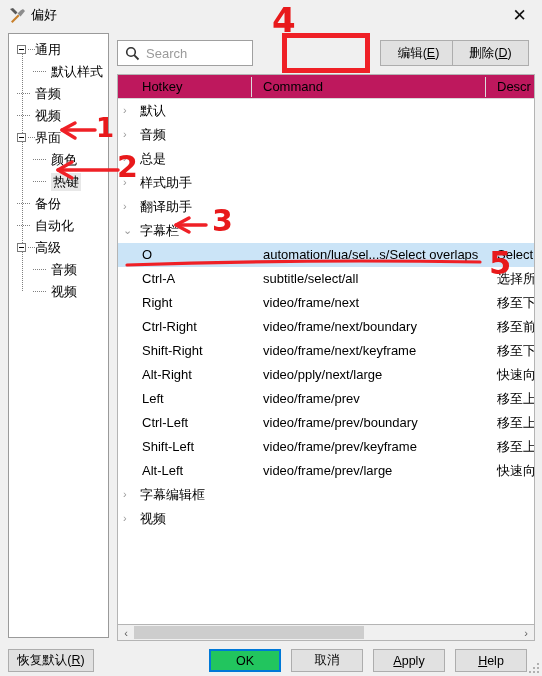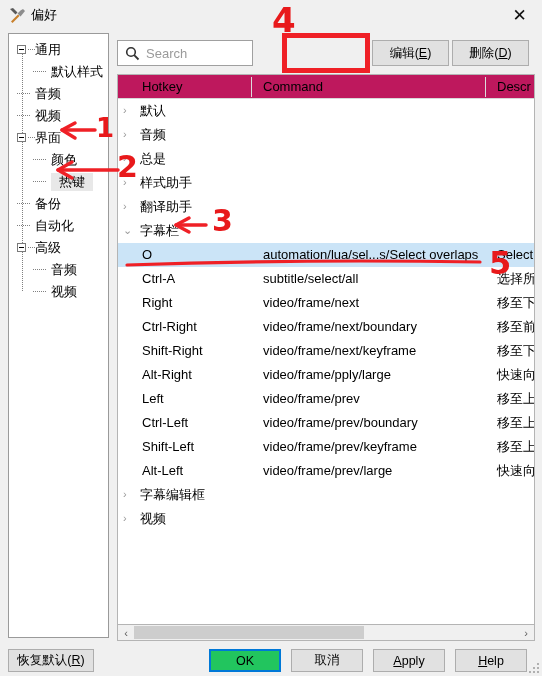--- a/index.html
+++ b/index.html
@@ -48,39 +48,39 @@
     content:"";position:absolute;left:1px;top:3px;width:5px;height:1px;background:#000;
   }
   .tdash{
     position:absolute;top:9px;height:1px;
     background:repeating-linear-gradient(to right,#808080 0 1px,transparent 1px 2px);
   }
   .tvline{
     position:absolute;width:1px;
     background:repeating-linear-gradient(to bottom,#808080 0 1px,transparent 1px 2px);
   }
-  .tlabel.sel{background:#e8e8e8;padding:0 8px;}
+  .tlabel.sel{background:#e8e8e8;padding:0 2px;}
 
   
   #search-box{
     position:absolute;left:117px;top:40px;width:136px;height:26px;
     background:#fff;border:1px solid #a0a0a0;box-sizing:border-box;padding-left:41px;
   }
   #search-icon{position:absolute;left:7px;top:5px;width:15px;height:15px;}
   #search-ph{
     position:absolute;left:28px;top:5px;font-size:13px;line-height:16px;color:#9a9a9a;
   }
   .topbtn{
     position:absolute;top:40px;height:26px;
     background:#e1e1e1;border:1px solid #adadad;box-sizing:border-box;
     display:flex;align-items:center;justify-content:center;
     font-size:12.5px;color:#000;
   }
   #btn-new{left:277px;width:83px;margin-top:44px;}
-  #btn-edit{left:372px;width:77px;}
+  #btn-edit{left:380px;width:77px;}
   #btn-del{left:452px;width:77px;}
   .uline{text-decoration:underline;}
 
   
   #list{
     position:absolute;left:117px;top:74px;width:418px;height:555px;
     background:#fff;border:1px solid #b4b4b4;box-sizing:border-box;overflow:hidden;
   }
   #list-head{
     position:absolute;left:0;top:0;width:100%;height:24px;
@@ -284,21 +284,21 @@
         <div class="c-cmd">video/frame/next/boundary</div>
         <div class="c-desc">移至前</div>
       </div>
       <div class="row">
         <div class="c-hotkey">Shift-Right</div>
         <div class="c-cmd">video/frame/next/keyframe</div>
         <div class="c-desc">移至下</div>
       </div>
       <div class="row">
         <div class="c-hotkey">Alt-Right</div>
-        <div class="c-cmd">video/frame/pply/large</div>
+        <div class="c-cmd">video/pply/next/large</div>
         <div class="c-desc">快速向</div>
       </div>
       <div class="row">
         <div class="c-hotkey">Left</div>
         <div class="c-cmd">video/frame/prev</div>
         <div class="c-desc">移至上</div>
       </div>
       <div class="row">
         <div class="c-hotkey">Ctrl-Left</div>
         <div class="c-cmd">video/frame/prev/boundary</div>

